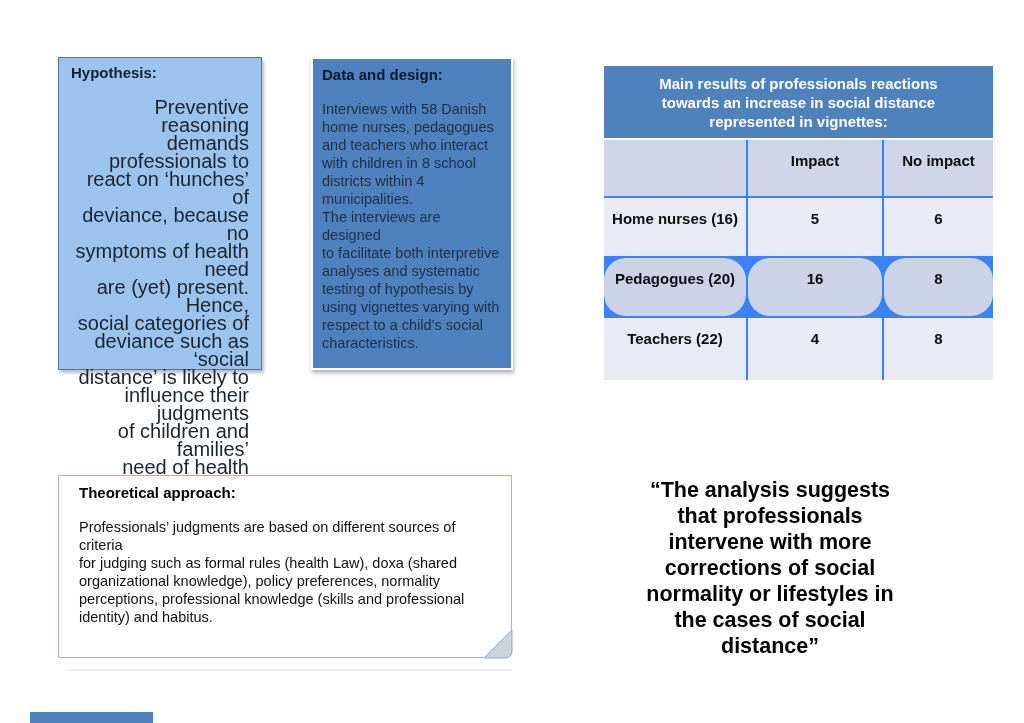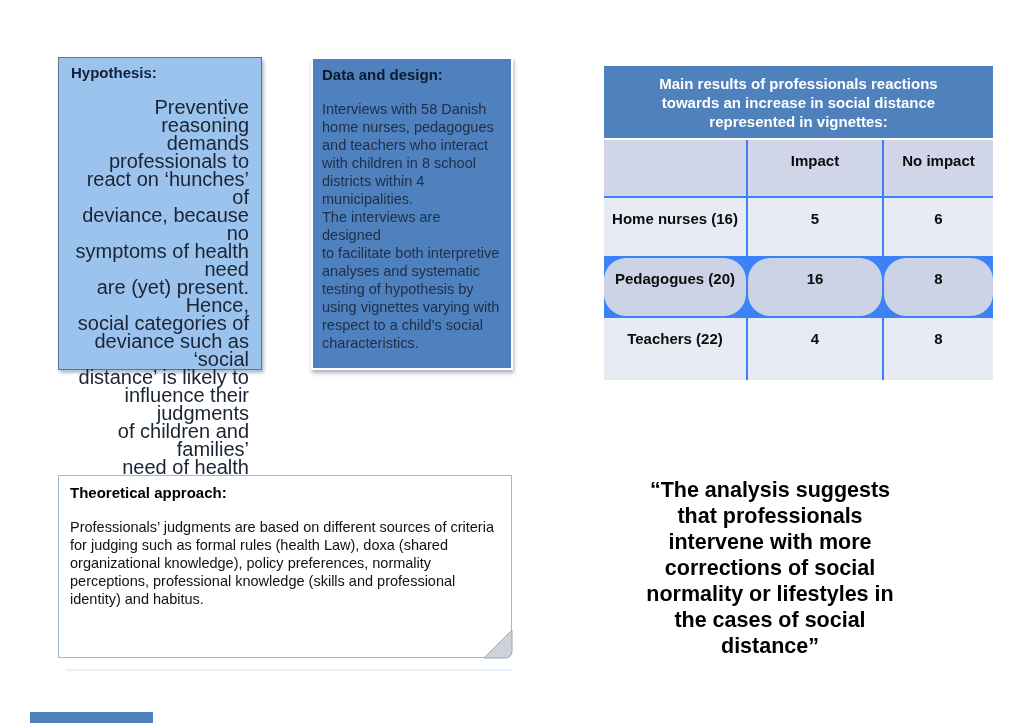--- a/index.html
+++ b/index.html
@@ -46,21 +46,21 @@
   }
   .colhead{background:#D0D5E8;height:56px;}
   .row-light{background:#E8EBF4;height:58px;}
   .row-dark{background:#CDD3E6;height:58px;border-radius:22px;}
   .row-last{height:62px;}
 
   
   #theory-wrap{left:58px;top:475px;width:454px;height:183px;}
   #theory-box{
     position:absolute;left:0;top:0;width:100%;height:100%;
-    background:#ffffff;border:1px solid #9db8d6;padding:8px 11px;box-sizing:border-box;
+    background:#ffffff;border:1px solid #9db8d6;padding:8px 20px;box-sizing:border-box;
     clip-path:polygon(0 0,100% 0,100% calc(100% - 28px),calc(100% - 28px) 100%,0 100%);
   }
   #theory-box .box-title{font-size:15px;font-weight:bold;color:#000;}
   #theory-box .box-body{margin-top:17px;font-size:14.5px;line-height:18px;color:#111;}
   #theory-fold{position:absolute;right:-1px;bottom:-1px;width:30px;height:30px;}
 
   #reflection-line{left:66px;top:669px;width:446px;height:2px;background:#e9f1f8;}
 
   
   #quote{

